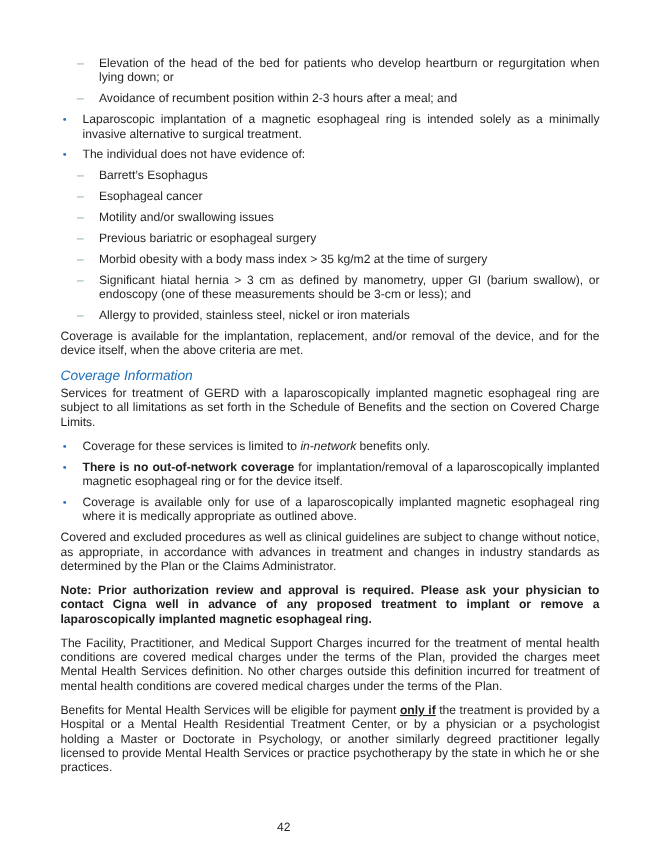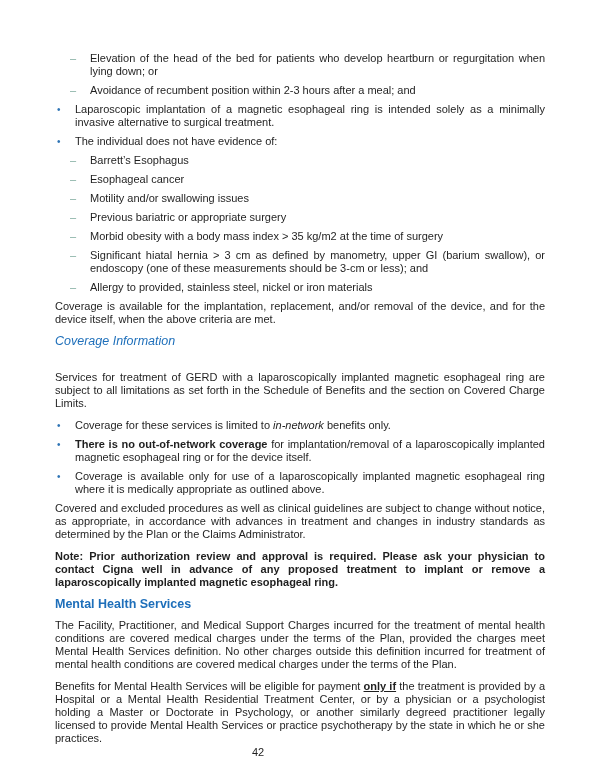--- a/index.html
+++ b/index.html
@@ -45,21 +45,21 @@
     padding-left: 2px;
   }
   .dash-item .txt, .bullet-item .txt {
     flex: 1 1 auto;
     text-align: justify;
   }
   .h-italic {
     color: var(--heading-blue);
     font-style: italic;
     font-size: 12.5px;
-    margin: 3px 0 23px 0;
+    margin: 3px 0 4px 0;
     font-weight: normal;
   }
   .h-bold {
     color: var(--heading-blue);
     font-weight: bold;
     font-size: 12.5px;
     margin: 4px 0 8px 0;
   }
   .emph-underline {
     font-weight: bold;
@@ -105,21 +105,21 @@
   <div class="dash-item">
     <span class="marker">–</span>
     <span class="txt">Esophageal cancer</span>
   </div>
   <div class="dash-item">
     <span class="marker">–</span>
     <span class="txt">Motility and/or swallowing issues</span>
   </div>
   <div class="dash-item">
     <span class="marker">–</span>
-    <span class="txt">Previous bariatric or appropriate surgery</span>
+    <span class="txt">Previous bariatric or esophageal surgery</span>
   </div>
   <div class="dash-item">
     <span class="marker">–</span>
     <span class="txt">Morbid obesity with a body mass index &gt; 35 kg/m2 at the time of surgery</span>
   </div>
   <div class="dash-item">
     <span class="marker">–</span>
     <span class="txt">Significant hiatal hernia &gt; 3 cm as defined by manometry, upper GI (barium swallow), or endoscopy (one of these measurements should be 3-cm or less); and</span>
   </div>
   <div class="dash-item">
@@ -143,21 +143,20 @@
   </div>
   <div class="bullet-item">
     <span class="marker">•</span>
     <span class="txt">Coverage is available only for use of a laparoscopically implanted magnetic esophageal ring where it is medically appropriate as outlined above.</span>
   </div>
 
   <p class="para">Covered and excluded procedures as well as clinical guidelines are subject to change without notice, as appropriate, in accordance with advances in treatment and changes in industry standards as determined by the Plan or the Claims Administrator.</p>
 
   <p class="para bold">Note: Prior authorization review and approval is required. Please ask your physician to contact Cigna well in advance of any proposed treatment to implant or remove a laparoscopically implanted magnetic esophageal ring.</p>
 
-  <h3 class="h-bold">Mental Health Services</h3>
 
   <p class="para">The Facility, Practitioner, and Medical Support Charges incurred for the treatment of mental health conditions are covered medical charges under the terms of the Plan, provided the charges meet Mental Health Services definition. No other charges outside this definition incurred for treatment of mental health conditions are covered medical charges under the terms of the Plan.</p>
 
   <p class="para"><span>Benefits for Mental Health Services will be eligible for payment </span><span class="emph-underline">only if</span><span> the treatment is provided by a Hospital or a Mental Health Residential Treatment Center, or by a physician or a psychologist holding a Master or Doctorate in Psychology, or another similarly degreed practitioner legally licensed to provide Mental Health Services or practice psychotherapy by the state in which he or she practices.</span></p>
 
   <div class="footer">42</div>
 
 </div>
 
 </body></html>

